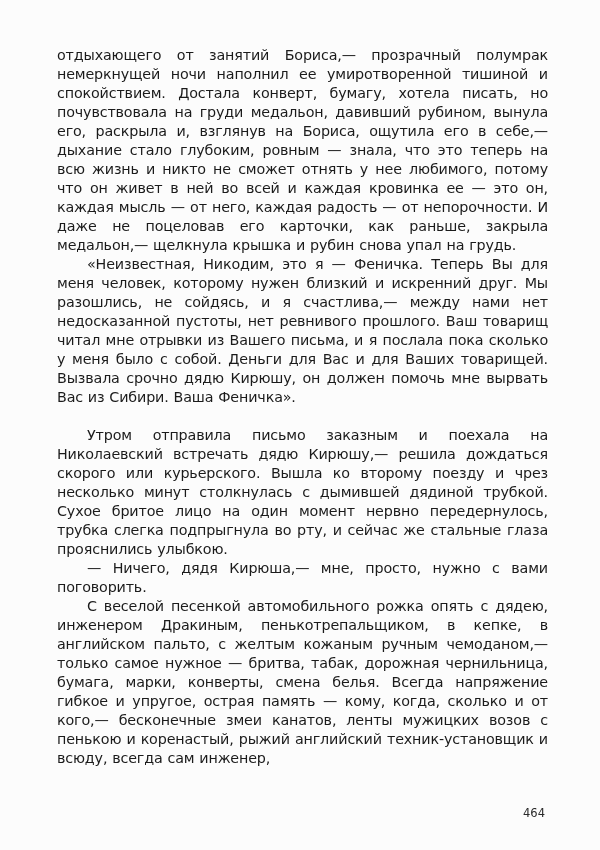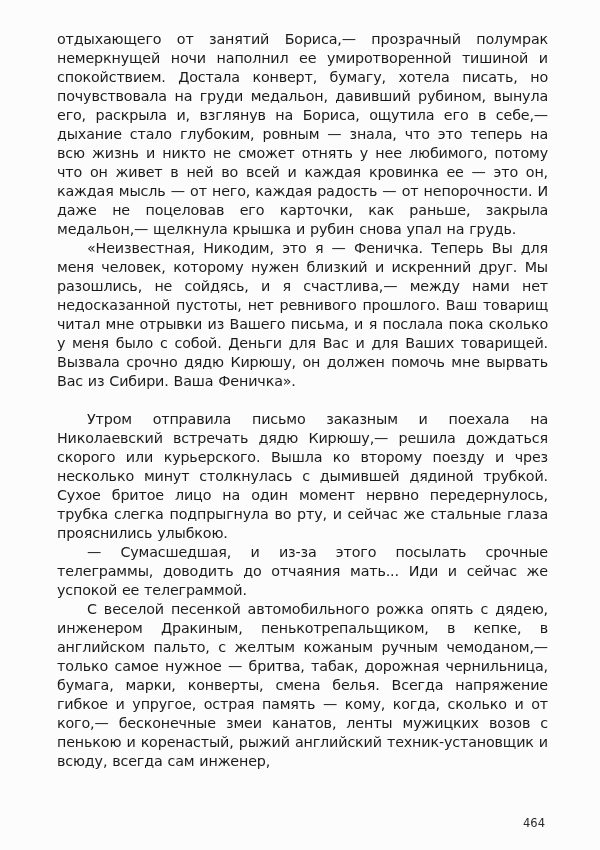--- a/index.html
+++ b/index.html
@@ -12,52 +12,52 @@
       background: #fcfcfc;
       font-family: "DejaVu Sans", "Liberation Sans", sans-serif;
       color: #1b1b1b;
       overflow: hidden;
     }
     .page {
       position: relative;
       box-sizing: border-box;
       width: 600px;
       height: 850px;
-      padding: 30px 52px 0 57px;
+      padding: 46px 52px 0 57px;
       background: #fcfcfc;
     }
     .text-block p {
       margin: 0;
       font-size: 14.3px;
       line-height: 19px;
       text-align: justify;
       word-spacing: 0.5px;
       letter-spacing: -0.15px;
     }
     .text-block p.indent {
       text-indent: 30px;
     }
     .text-block p.gap {
       margin-top: 19px;
     }
     .page-number {
       position: absolute;
       right: 55px;
-      bottom: 20px;
+      bottom: 30px;
       font-size: 11.5px;
       color: #2a2a2a;
       letter-spacing: 0;
       text-align: right;
     }
   </style>
 </head>
 <body>
 
 <div class="page">
   <div class="text-block">
     <p>отдыхающего от занятий Бориса,— прозрачный полумрак немеркнущей ночи наполнил ее умиротворенной тишиной и спокойствием. Достала конверт, бумагу, хотела писать, но почувствовала на груди медальон, давивший рубином, вынула его, раскрыла и, взглянув на Бориса, ощутила его в себе,— дыхание стало глубоким, ровным — знала, что это теперь на всю жизнь и никто не сможет отнять у нее любимого, потому что он живет в ней во всей и каждая кровинка ее — это он, каждая мысль — от него, каждая радость — от непорочности. И даже не поцеловав его карточки, как раньше, закрыла медальон,— щелкнула крышка и рубин снова упал на грудь.</p>
     <p class="indent">«Неизвестная, Никодим, это я — Феничка. Теперь Вы для меня человек, которому нужен близкий и искренний друг. Мы разошлись, не сойдясь, и я счастлива,— между нами нет недосказанной пустоты, нет ревнивого прошлого. Ваш товарищ читал мне отрывки из Вашего письма, и я послала пока сколько у меня было с собой. Деньги для Вас и для Ваших товарищей. Вызвала срочно дядю Кирюшу, он должен помочь мне вырвать Вас из Сибири. Ваша Феничка».</p>
     <p class="gap indent">Утром отправила письмо заказным и поехала на Николаевский встречать дядю Кирюшу,— решила дождаться скорого или курьерского. Вышла ко второму поезду и чрез несколько минут столкнулась с дымившей дядиной трубкой. Сухое бритое лицо на один момент нервно передернулось, трубка слегка подпрыгнула во рту, и сейчас же стальные глаза прояснились улыбкою.</p>
-    <p class="indent">— Сумасшедшая, и из-за этого посылать срочные телеграммы, доводить до отчаяния мать... Иди и сейчас же успокой ее телеграммой.</p>
+    <p class="indent">— Ничего, дядя Кирюша,— мне, просто, нужно с вами поговорить.</p>
     <p class="indent">С веселой песенкой автомобильного рожка опять с дядею, инженером Дракиным, пенькотрепальщиком, в кепке, в английском пальто, с желтым кожаным ручным чемоданом,— только самое нужное — бритва, табак, дорожная чернильница, бумага, марки, конверты, смена белья. Всегда напряжение гибкое и упругое, острая память — кому, когда, сколько и от кого,— бесконечные змеи канатов, ленты мужицких возов с пенькою и коренастый, рыжий английский техник-установщик и всюду, всегда сам инженер,</p>
   </div>
   <div class="page-number">464</div>
 </div>
 
 </body></html>

